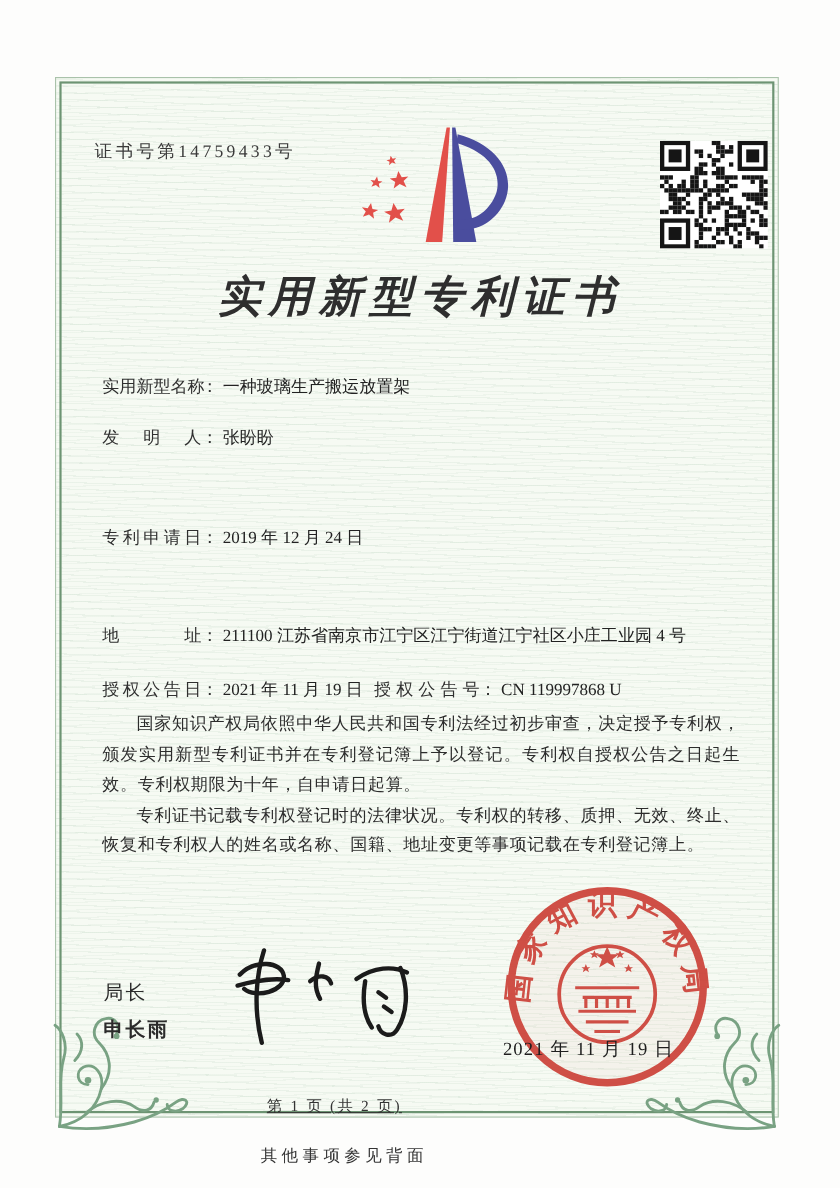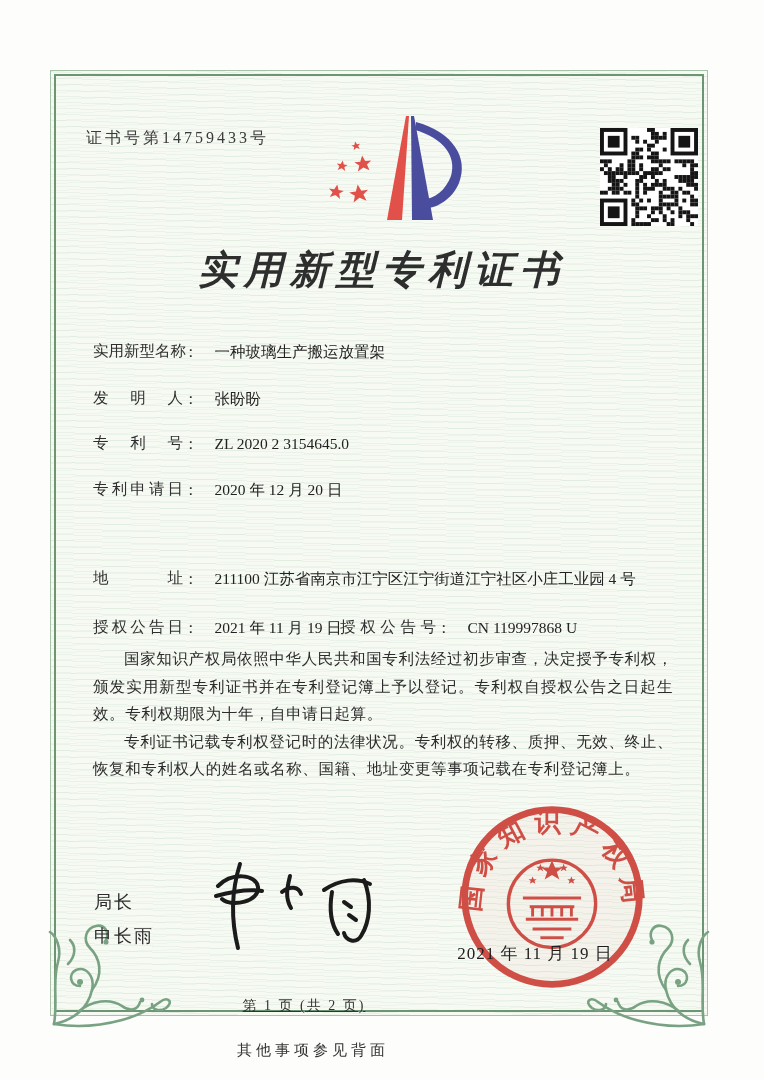--- a/index.html
+++ b/index.html
@@ -34,33 +34,33 @@
     position:absolute;left:0;top:243px;width:764px;text-align:center;
     font-size:39px;font-weight:bold;letter-spacing:7px;color:#2e2e2e;z-index:4;font-style:italic;
   }
 
   .field-row{position:absolute;left:93px;width:590px;font-size:15.5px;line-height:24px;z-index:4;white-space:nowrap;}
   .flabel{
     display:inline-block;width:90px;text-align:justify;text-align-last:justify;
     vertical-align:top;color:#2f2f2f;font-family:Liberation Mono, monospace;
   }
   .colon{display:inline-block;vertical-align:top;color:#2f2f2f;}
-  .fvalue{display:inline-block;vertical-align:top;margin-left:16px;max-width:470px;white-space:normal;color:#222;}
+  .fvalue{display:inline-block;vertical-align:top;margin-left:4px;max-width:470px;white-space:normal;color:#222;}
   .fvalue.addr{width:462px;}
   .pairB{position:absolute;left:247px;top:0;white-space:nowrap;}
   .pairB .flabel{width:96px;}
 
   .body-text{
     position:absolute;left:93px;top:645px;width:580px;z-index:4;
     font-size:15.5px;line-height:27.5px;letter-spacing:0.6px;color:#2c2c2c;text-align:justify;
   }
   .body-text p{margin:0;text-indent:2em;}
 
   .signer-role{position:absolute;left:94px;top:890px;font-size:18px;letter-spacing:2px;z-index:5;}
-  .signer-name{position:absolute;left:94px;top:924px;font-size:18px;letter-spacing:2px;z-index:5;}
+  .signer-name{position:absolute;left:94px;top:924px;font-size:18px;letter-spacing:2px;z-index:5;font-weight:bold;}
   .signature{position:absolute;left:202px;top:856px;width:200px;height:102px;z-index:5;}
 
   .seal{position:absolute;left:455px;top:800px;width:194px;height:194px;z-index:4;opacity:0.92;}
   .seal-date{position:absolute;left:430px;top:942px;width:210px;text-align:center;
     font-size:17px;letter-spacing:1px;color:#1e1e1e;z-index:6;}
 
   .page-no{position:absolute;left:0;top:997px;width:608px;text-align:center;
     font-size:14px;letter-spacing:2px;color:#333;z-index:4;text-decoration:underline;}
   .back-note{position:absolute;left:0;top:1041px;width:626px;text-align:center;
     font-size:15px;letter-spacing:4px;color:#333;z-index:4;}
@@ -337,25 +337,22 @@
     </svg>
 
   <div class="title">实用新型专利证书</div>
 
   <div class="field-row" style="top:340px">
     <span class="flabel">实用新型名称</span><span class="colon">：</span><span class="fvalue">一种玻璃生产搬运放置架</span>
   </div>
   <div class="field-row" style="top:387px">
     <span class="flabel">发明人</span><span class="colon">：</span><span class="fvalue">张盼盼</span>
   </div>
-  <div class="field-row" style="top:432px">
-    <span class="flabel">专利号</span><span class="colon">：</span><span class="fvalue">ZL 2020 2 3154645.0</span>
-  </div>
   <div class="field-row" style="top:478px">
-    <span class="flabel">专利申请日</span><span class="colon">：</span><span class="fvalue">2020 年 12 月 20 日</span>
+    <span class="flabel">专利申请日</span><span class="colon">：</span><span class="fvalue">2019 年 12 月 24 日</span>
   </div>
   <div class="field-row" style="top:567px">
     <span class="flabel">地址</span><span class="colon">：</span><span class="fvalue addr">211100 江苏省南京市江宁区江宁街道江宁社区小庄工业园 4 号</span>
   </div>
   <div class="field-row" style="top:616px">
     <span class="flabel">授权公告日</span><span class="colon">：</span><span class="fvalue">2021 年 11 月 19 日</span>
     <span class="pairB">
       <span class="flabel">授权公告号</span><span class="colon">：</span><span class="fvalue">CN 119997868 U</span>
     </span>
   </div>

